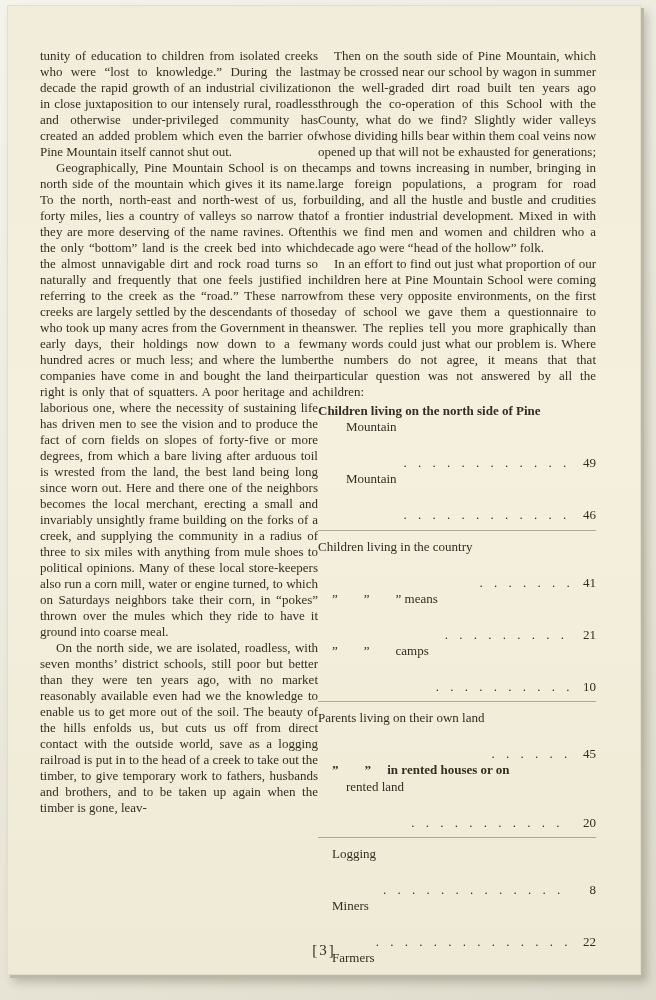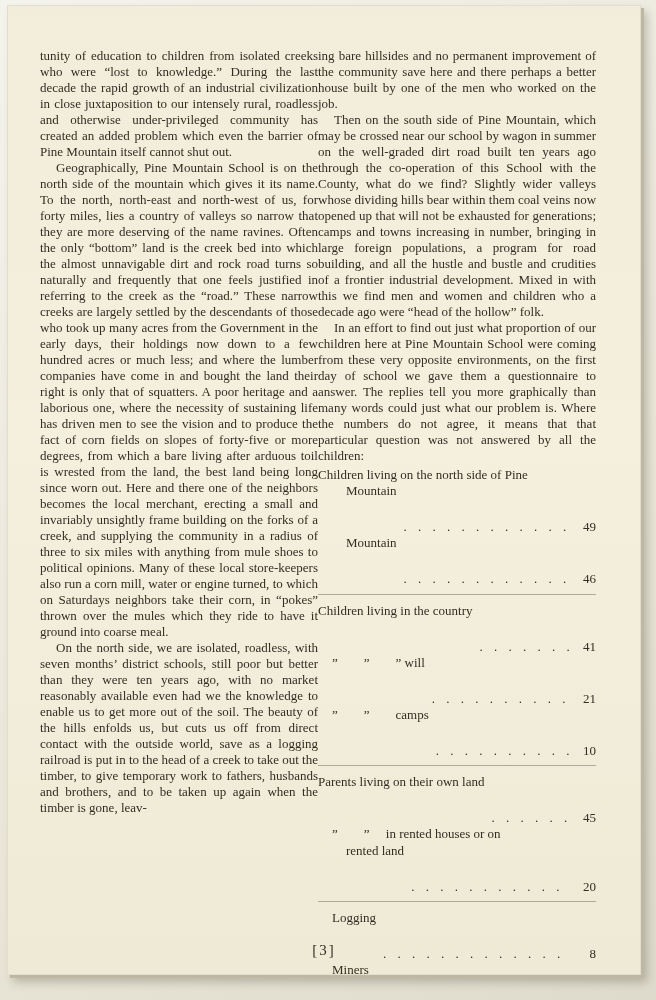--- a/index.html
+++ b/index.html
@@ -26,21 +26,21 @@
     width:278px; color:#332d23; font-size:13px; line-height:16px;
     text-align:justify;
   }
   .para { margin:0; }
   .para.indent { text-indent:16px; }
 
   
   .stats { margin-top:3px; line-height:16.2px; }
   .srow { display:flex; }
   .slabel { flex:0 0 auto; white-space:pre-wrap; }
-  .slabel-full { white-space:pre-wrap; }
+  .slabel-full { white-space:pre-wrap;font-weight:bold; }
   .sdots { flex:1 1 auto; position:relative; margin:0 4px 0 7px; }
   .sdots span {
     position:absolute; left:0; right:0; bottom:0;
     overflow:hidden; white-space:nowrap; letter-spacing:2.5px; word-spacing:3px;
   }
   .sval { flex:0 0 auto; min-width:22px; text-align:right;margin-top:36px; }
   .ind1 { padding-left:14px; }
   .ind2 { padding-left:28px; }
   .srule { height:1px; background:#99917d; margin:6px 0 8px; opacity:.75; }
   .sheading { margin:1px 0 1px; }
@@ -58,21 +58,20 @@
     <div class="content">
       <div class="cols">
 
         <div class="col">
           <p class="para">tunity of education to children from isolated creeks who were “lost to knowledge.” During the last decade the rapid growth of an industrial civilization in close juxtaposition to our intensely rural, roadless and otherwise under-privileged community has created an added problem which even the barrier of Pine Mountain itself cannot shut out.</p>
           <p class="para indent">Geographically, Pine Mountain School is on the north side of the mountain which gives it its name. To the north, north-east and north-west of us, for forty miles, lies a country of valleys so narrow that they are more deserving of the name ravines. Often the only “bottom” land is the creek bed into which the almost unnavigable dirt and rock road turns so naturally and frequently that one feels justified in referring to the creek as the “road.” These narrow creeks are largely settled by the descendants of those who took up many acres from the Government in the early days, their holdings now down to a few hundred acres or much less; and where the lumber companies have come in and bought the land their right is only that of squatters. A poor heritage and a laborious one, where the necessity of sustaining life has driven men to see the vision and to produce the fact of corn fields on slopes of forty-five or more degrees, from which a bare living after arduous toil is wrested from the land, the best land being long since worn out. Here and there one of the neighbors becomes the local merchant, erecting a small and invariably unsightly frame building on the forks of a creek, and supplying the community in a radius of three to six miles with anything from mule shoes to political opinions. Many of these local store-keepers also run a corn mill, water or engine turned, to which on Saturdays neighbors take their corn, in “pokes” thrown over the mules which they ride to have it ground into coarse meal.</p>
           <p class="para indent">On the north side, we are isolated, roadless, with seven months’ district schools, still poor but better than they were ten years ago, with no market reasonably available even had we the knowledge to enable us to get more out of the soil. The beauty of the hills enfolds us, but cuts us off from direct contact with the outside world, save as a logging railroad is put in to the head of a creek to take out the timber, to give temporary work to fathers, husbands and brothers, and to be taken up again when the timber is gone, leav-</p>
         </div>
 
         <div class="col">
-          <p class="para">ing bare hillsides and no permanent improvement of the community save here and there perhaps a better house built by one of the men who worked on the job.</p>
           <p class="para indent">Then on the south side of Pine Mountain, which may be crossed near our school by wagon in summer on the well-graded dirt road built ten years ago through the co-operation of this School with the County, what do we find? Slightly wider valleys whose dividing hills bear within them coal veins now opened up that will not be exhausted for generations; camps and towns increasing in number, bringing in large foreign populations, a program for road building, and all the hustle and bustle and crudities of a frontier industrial development. Mixed in with this we find men and women and children who a decade ago were “head of the hollow” folk.</p>
           <p class="para indent">In an effort to find out just what proportion of our children here at Pine Mountain School were coming from these very opposite environments, on the first day of school we gave them a questionnaire to answer. The replies tell you more graphically than many words could just what our problem is. Where the numbers do not agree, it means that that particular question was not answered by all the children:</p>
 
           <div class="stats">
 
             <div>
               <div class="slabel-full">Children living on the north side of Pine</div>
               <div class="srow ind2">
                 <span class="slabel">Mountain</span>
                 <span class="sdots">
@@ -94,21 +93,21 @@
             <div class="srule"></div>
 
             <div class="srow">
               <span class="slabel">Children living in the country</span>
               <span class="sdots">
                   <span>. . . . . . . . . . . . . . . . . . . . . . . . . . . . . . . . . .</span>
                 </span>
               <span class="sval">41</span>
             </div>
             <div class="srow ind1">
-              <span class="slabel">”  ”  ” will</span>
+              <span class="slabel">”  ”  ” means</span>
               <span class="sdots">
                   <span>. . . . . . . . . . . . . . . . . . . . . . . . . . . . . . . . . .</span>
                 </span>
               <span class="sval">21</span>
             </div>
             <div class="srow ind1">
               <span class="slabel">”  ”  camps</span>
               <span class="sdots">
                   <span>. . . . . . . . . . . . . . . . . . . . . . . . . . . . . . . . . .</span>
                 </span>

